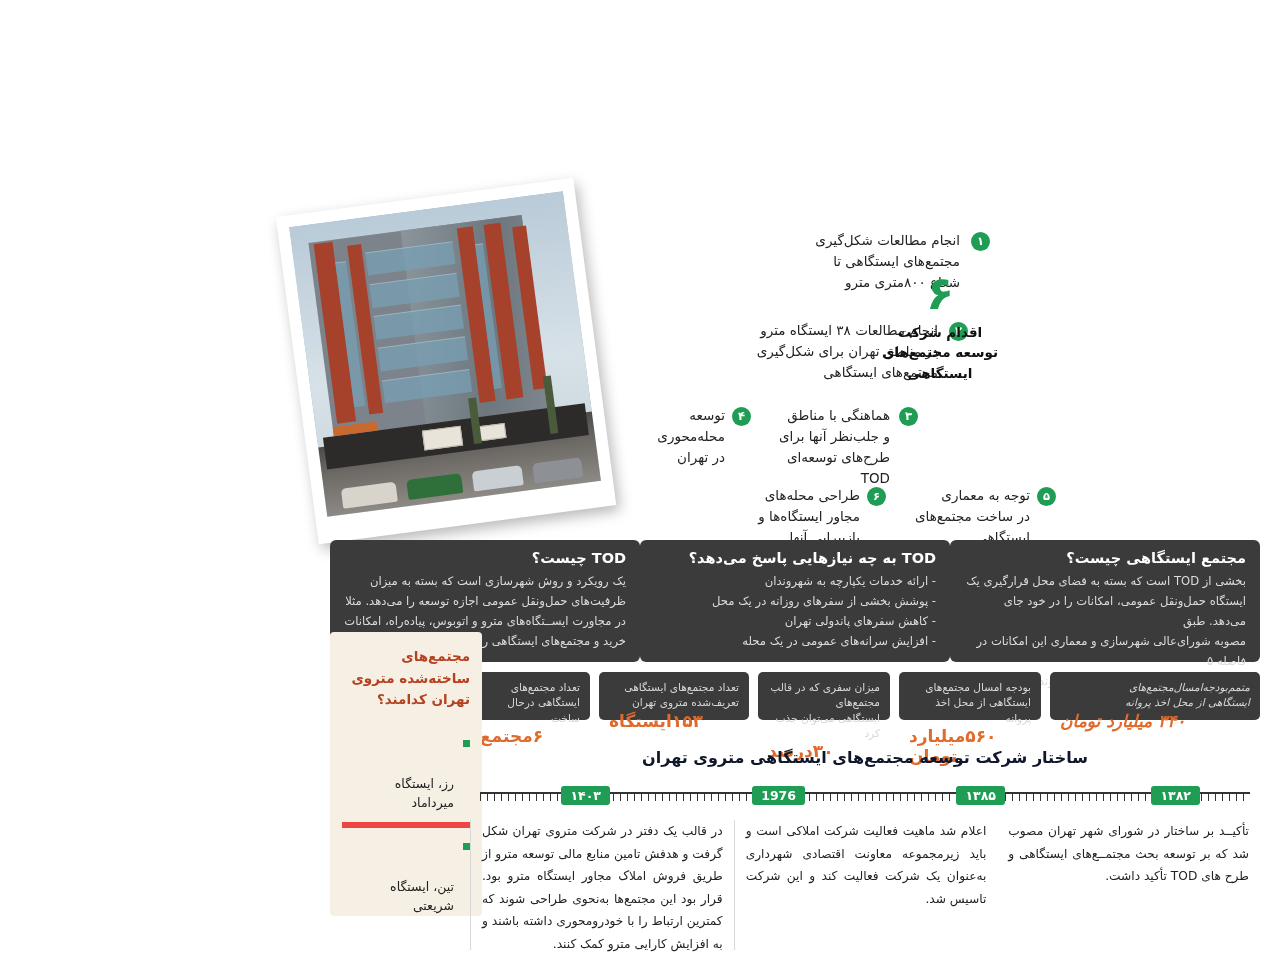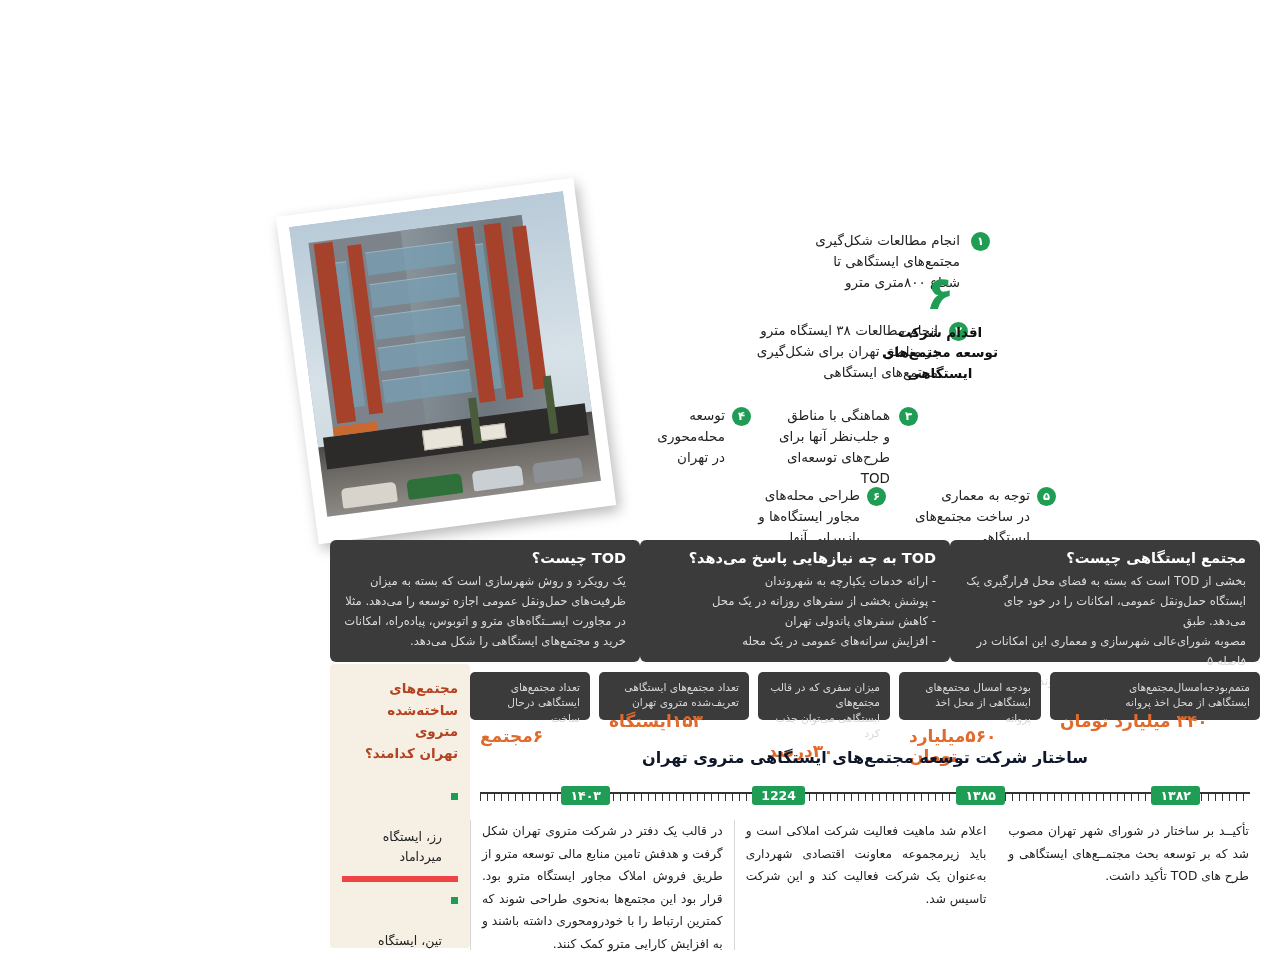--- a/index.html
+++ b/index.html
@@ -127,25 +127,25 @@
     background: #3b3b3b; border-radius: 5px; color: #e6e6e6;
     padding: 8px 10px; direction: rtl; text-align: right;
     display: flex; flex-direction: column; justify-content: space-between;
   }
   .stat .lbl { font-size: 10.6px; line-height: 1.45; color: #d8d8d8; white-space: pre-line;}
   .stat .val { font-size: 17px; font-weight: bold; color: #e06a2b; text-align: left;}
   .s1 { flex: 0 0 120px; }
   .s2 { flex: 0 0 150px; }
   .s3 { flex: 0 0 132px; }
   .s4 { flex: 0 0 142px; }
-  .s5 { flex: 1 1 auto; }
+  .s5 { flex: 1 1 auto; font-style: italic; }
 
   
   .beige {
-    position: absolute; left: 330px; top: 664px; width: 140px; height: 284px;
+    position: absolute; left: 330px; top: 632px; width: 152px; height: 284px;
     background: #f6efe4; border-radius: 4px;
     padding: 14px 12px; direction: rtl; text-align: right;
   }
   .beige h4 {
     margin: 0 0 14px 0; font-size: 13.5px; font-weight: bold; color: #b4411f;
     line-height: 1.6; white-space: pre-line;
   }
   .beige ul { list-style: none; margin: 0; padding: 0; }
   .beige li {
     font-size: 12.5px; color: #222; line-height: 1.55;
@@ -352,21 +352,21 @@
       </li>
 
     </ul>
   </div>
 
   <div class="tl-title">ساختار شرکت توسعه مجتمع‌های ایستگاهی متروی تهران</div>
   <div class="tl-ruler"></div>
   <div class="tl-years">
     <div class="yr" style="right: 60px;">۱۳۸۲</div>
     <div class="yr" style="right: 255px;">۱۳۸۵</div>
-    <div class="yr" style="right: 455px;">1224</div>
+    <div class="yr" style="right: 455px;">1976</div>
     <div class="yr" style="right: 650px;">۱۴۰۳</div>
   </div>
   <div class="tl-cols">
     <div class="tl-col">در قالب یک دفتر در شرکت متروی تهران شکل گرفت و هدفش تامین منابع مالی توسعه مترو از طریق فروش املاک مجاور ایستگاه مترو بود. قرار بود این مجتمع‌ها به‌نحوی طراحی شوند که کمترین ارتباط را با خودرومحوری داشته باشند و به افزایش کارایی مترو کمک کنند.</div>
     <div class="tl-col">اعلام شد ماهیت فعالیت شرکت املاکی است و باید زیرمجموعه معاونت اقتصادی شهرداری به‌عنوان یک شرکت فعالیت کند و این شرکت تاسیس شد.</div>
     <div class="tl-col">تأکیــد بر ساختار در شورای شهر تهران مصوب شد که بر توسعه بحث مجتمــع‌های ایستگاهی و طرح های TOD تأکید داشت.</div>
   </div>
 
 </div>
 

